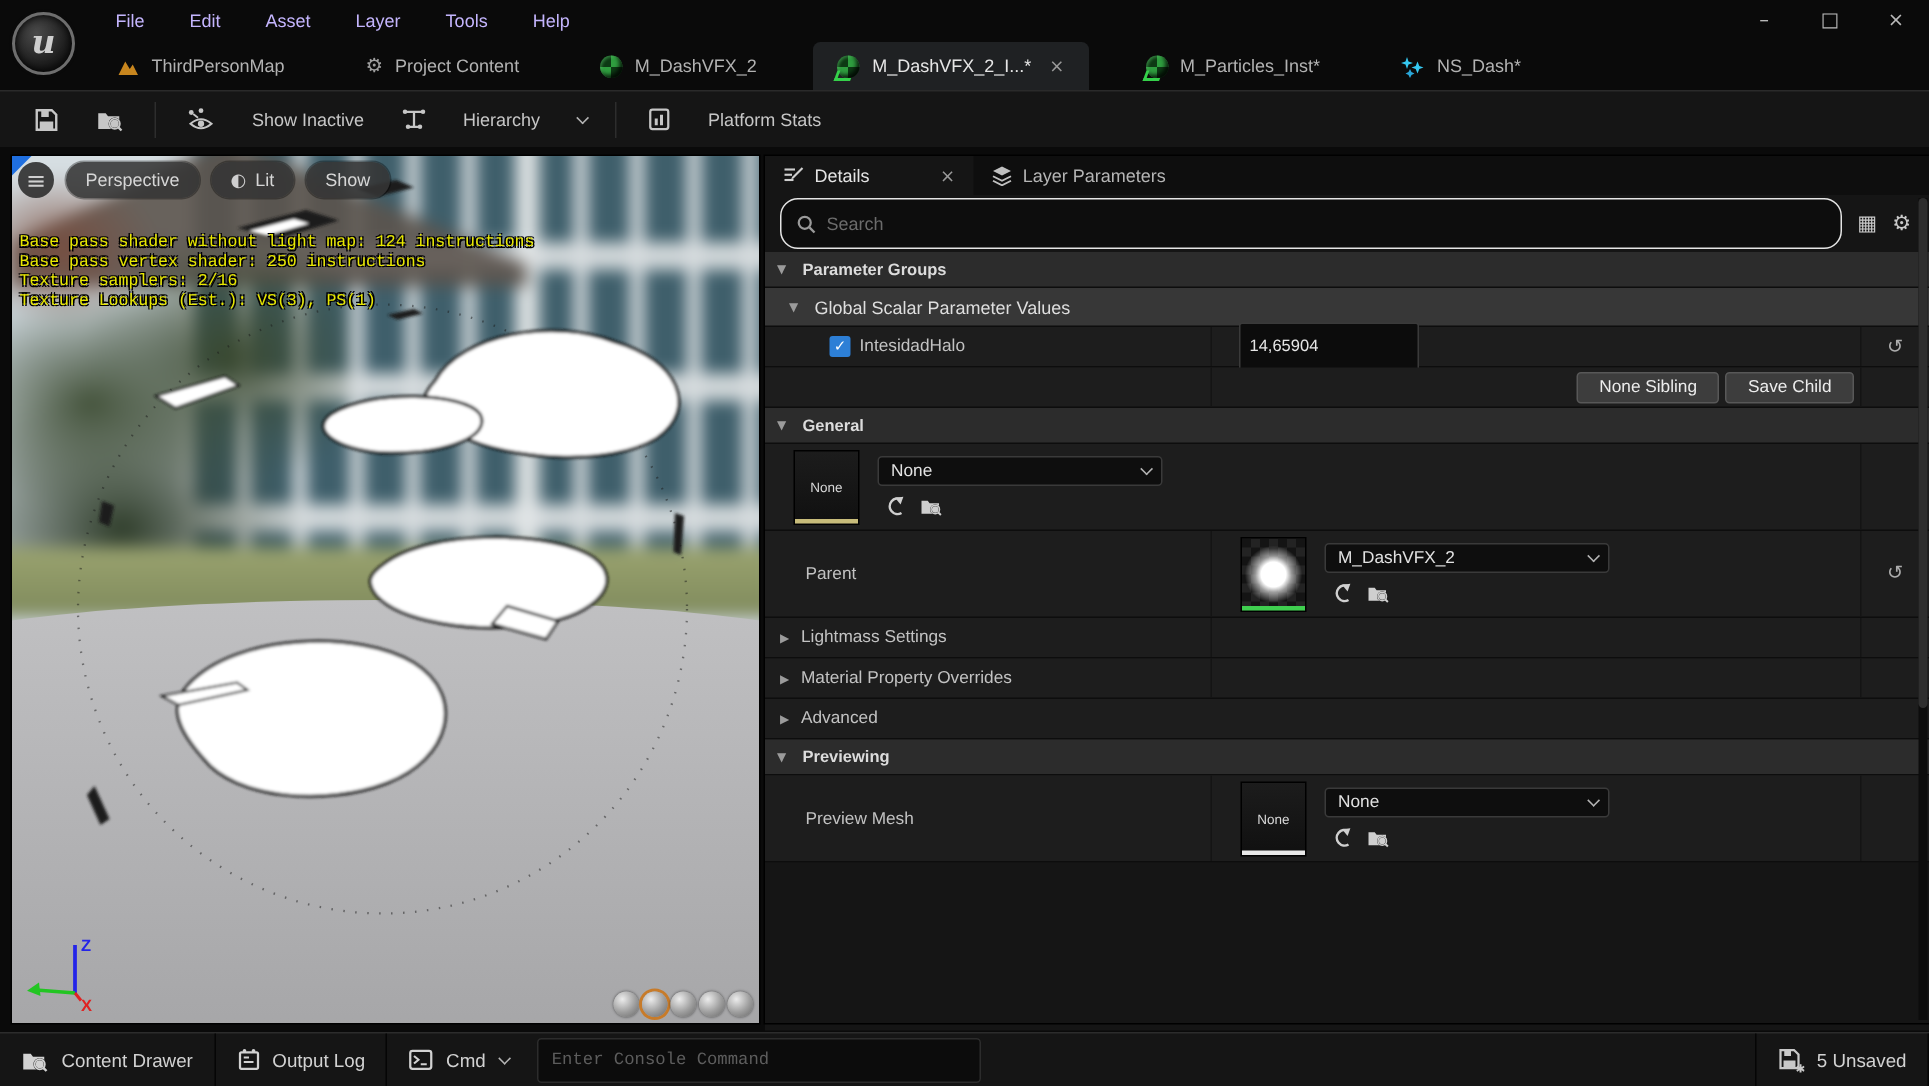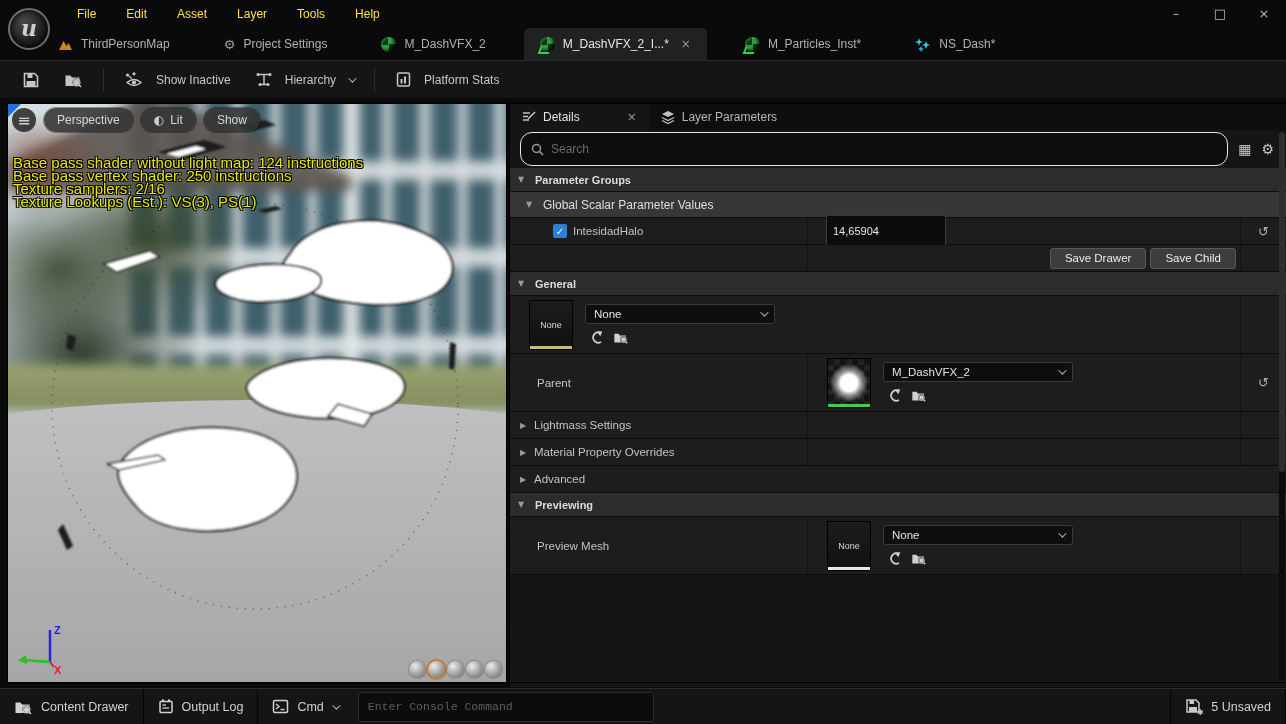--- a/index.html
+++ b/index.html
@@ -9,41 +9,41 @@
   .uicon { font-family:"DejaVu Sans", sans-serif; font-style:normal; }
 
   
   .menubar { position:absolute; left:0; top:0; width:1286px; height:28px; display:flex; align-items:center; }
   .logo { position:absolute; left:8px; top:8px; width:42px; height:42px; border-radius:50%;
           background:radial-gradient(circle at 38% 32%, #4a4a4a, #161616 70%);
           border:2px solid #6e6e6e; box-shadow:0 0 0 2px #0a0a0a, inset 0 0 6px #000;
           display:flex; align-items:center; justify-content:center; z-index:30; }
   .logo .u { font-family:"DejaVu Serif", serif; font-weight:bold; font-style:italic; font-size:22px; color:#cfcfcf; transform:translateY(-1px); }
   .menu-items { display:flex; margin-left:62px; }
-  .menu-item { padding:0 15px; font-size:12px; color:#fde047; line-height:28px; cursor:default; }
+  .menu-item { padding:0 15px; font-size:12px; color:#c4b5fd; line-height:28px; cursor:default; }
   .win-controls { margin-left:auto; display:flex; align-items:center; }
   .win-btn { width:44px; text-align:center; color:#b9b9b9; font-size:13px; line-height:28px; }
 
   
-  .tabbar { position:absolute; left:0; top:28px; width:1286px; height:32px; display:flex; align-items:stretch; padding-left:42px; }
+  .tabbar { position:absolute; left:0; top:28px; width:1286px; height:32px; display:flex; align-items:stretch; padding-left:62px; }
   .tab { display:flex; align-items:center; gap:8px; padding:0 16px; font-size:12px; color:#b2b2b2; margin-right:22px; }
   .tab.active { background:#1f2123; border-radius:5px 5px 0 0; color:#e6e6e6; }
   .tab .close { color:#9a9a9a; font-size:12px; margin-left:4px; }
   .icon-level { width:15px; height:13px; }
   .icon-matsphere { width:15px; height:15px; border-radius:50%;
       background:conic-gradient(#2f9e3f 0 90deg, #0d3a14 90deg 180deg, #2f9e3f 180deg 270deg, #0d3a14 270deg 360deg);
       box-shadow:inset -2px -2px 3px rgba(0,0,0,.8), inset 1px 1px 2px rgba(120,255,140,.35); position:relative; }
   .icon-matsphere.inst::after { content:""; position:absolute; left:-1px; bottom:-2px; width:9px; height:5px;
       border-bottom:2px solid #35d04a; border-left:2px solid #35d04a; transform:skewX(-20deg); }
   .icon-niagara { width:16px; height:16px; }
 
   
   .toolbar { position:absolute; left:0; top:60px; width:1286px; height:38px; background:#151515; border-top:1px solid #2a2a2a;
              display:flex; align-items:center; padding:0 10px; }
-  .tbtn { display:flex; align-items:center; gap:12px; color:#c6c6c6; font-size:12px; padding:0 12px; height:100%; }
+  .tbtn { display:flex; align-items:center; gap:24px; color:#c6c6c6; font-size:12px; padding:0 12px; height:100%; }
   .tsep { width:1px; height:24px; background:#2d2d2d; margin:0 8px; }
   .chev { width:6px; height:6px; border-right:1.5px solid #b5b5b5; border-bottom:1.5px solid #b5b5b5; transform:rotate(45deg) translateY(-2px); display:inline-block; }
 
   
   .main { position:absolute; left:0; top:98px; width:1286px; height:590px; background:#0a0a0a; }
 
   
   .viewport { position:absolute; left:8px; top:6px; width:498px; height:578px; background:#7d8488; overflow:hidden; outline:1px solid #000; }
   .vp-blur { position:absolute; inset:0; filter:blur(5px); transform:scale(1.04); }
   .vp-sky { position:absolute; left:0; top:0; width:100%; height:150px; background:linear-gradient(#d8e0e4,#c3cdd2); }
@@ -66,22 +66,22 @@
   .vp-grass { position:absolute; left:0; top:262px; width:100%; height:44px; background:linear-gradient(#9aa36f,#7f8a5c); }
   .vp-floor { position:absolute; left:-15%; top:296px; width:130%; height:300px;
       background:linear-gradient(#c0c0c2,#a5a5a7); border-radius:50% 50% 0 0 / 38px; }
   .vp-smoke { position:absolute; left:0; top:0; }
   .vp-corner { position:absolute; left:0; top:0; width:0; height:0; border-top:13px solid #1f6fe0; border-right:13px solid transparent; z-index:5; }
 
   .vp-toolbar { position:absolute; left:4px; top:4px; display:flex; align-items:center; gap:8px; z-index:6; }
   .vp-burger { width:24px; height:24px; border-radius:50%; background:rgba(42,42,42,.88); display:flex; align-items:center; justify-content:center; color:#cfcfcf; }
   .vp-pill { height:24px; border-radius:12px; background:rgba(52,52,52,.88); color:#d6d6d6; font-size:12px;
              display:flex; align-items:center; gap:6px; padding:0 13px; box-shadow:0 0 0 1px rgba(0,0,0,.35); }
-  .vp-stats { position:absolute; left:5px; top:52px; z-index:6; font-size:15px; line-height:13px; color:#e8e800;
-      text-shadow:1px 1px 0 #000, -1px 1px 0 #000, 1px -1px 0 #000, -1px -1px 0 #000; white-space:nowrap; }
+  .vp-stats { position:absolute; left:5px; top:52px; z-index:6; font-size:11px; line-height:13px; color:#e8e800;
+      text-shadow:1px 1px 0 #000, -1px 1px 0 #000, 1px -1px 0 #000, -1px -1px 0 #000; white-space:nowrap;font-family:Liberation Mono, monospace; }
   .vp-axis { position:absolute; left:8px; bottom:6px; z-index:6; }
   .vp-shapes { position:absolute; right:4px; bottom:4px; display:flex; gap:2px; z-index:6; }
   .vp-shape { width:17px; height:17px; border-radius:50%;
       background:radial-gradient(circle at 35% 30%, #ececec, #9d9d9d 55%, #6c6c6c 95%); box-shadow:0 0 2px rgba(0,0,0,.6); }
   .vp-shape.sel { box-shadow:0 0 0 2px #c77b2a; }
 
   
   .details { position:absolute; left:510px; top:6px; width:776px; height:578px; background:#151515; outline:1px solid #000; }
   .dtabs { height:26px; background:#0e0e0e; display:flex; align-items:stretch; }
   .dtab { display:flex; align-items:center; gap:7px; padding:0 12px; font-size:12px; color:#b5b5b5; }
@@ -168,21 +168,21 @@
 
   <div class="tabbar">
     <div class="tab">
       <svg class="icon-level" viewBox="0 0 15 13">
           <path d="M1 12 L5.5 3 L8.5 8 L10.5 5 L14 12 Z" fill="#c8861e"></path>
         </svg>
       <span>ThirdPersonMap</span>
     </div>
     <div class="tab">
       <span class="uicon" style="color:#9d9d9d;font-size:13px;">⚙</span>
-      <span>Project Settings</span>
+      <span>Project Content</span>
     </div>
     <div class="tab">
       <span class="icon-matsphere"></span>
       <span>M_DashVFX_2</span>
     </div>
     <div class="tab active">
       <span class="icon-matsphere inst"></span>
       <span>M_DashVFX_2_I...*</span>
       <span class="close uicon">×</span>
     </div>
@@ -392,21 +392,21 @@
         <div class="colreset">
           <span class="uicon">↺</span>
         </div>
       </div>
 
       <div class="drow prow">
         <div class="colname"></div>
         <div class="colval">
           <div class="savebtns">
             <div class="btn">
-                <span>Save Drawer</span>
+                <span>None Sibling</span>
               </div>
             <div class="btn">
                 <span>Save Child</span>
               </div>
           </div>
         </div>
         <div class="colreset"></div>
       </div>
 
       <div class="drow cat">

